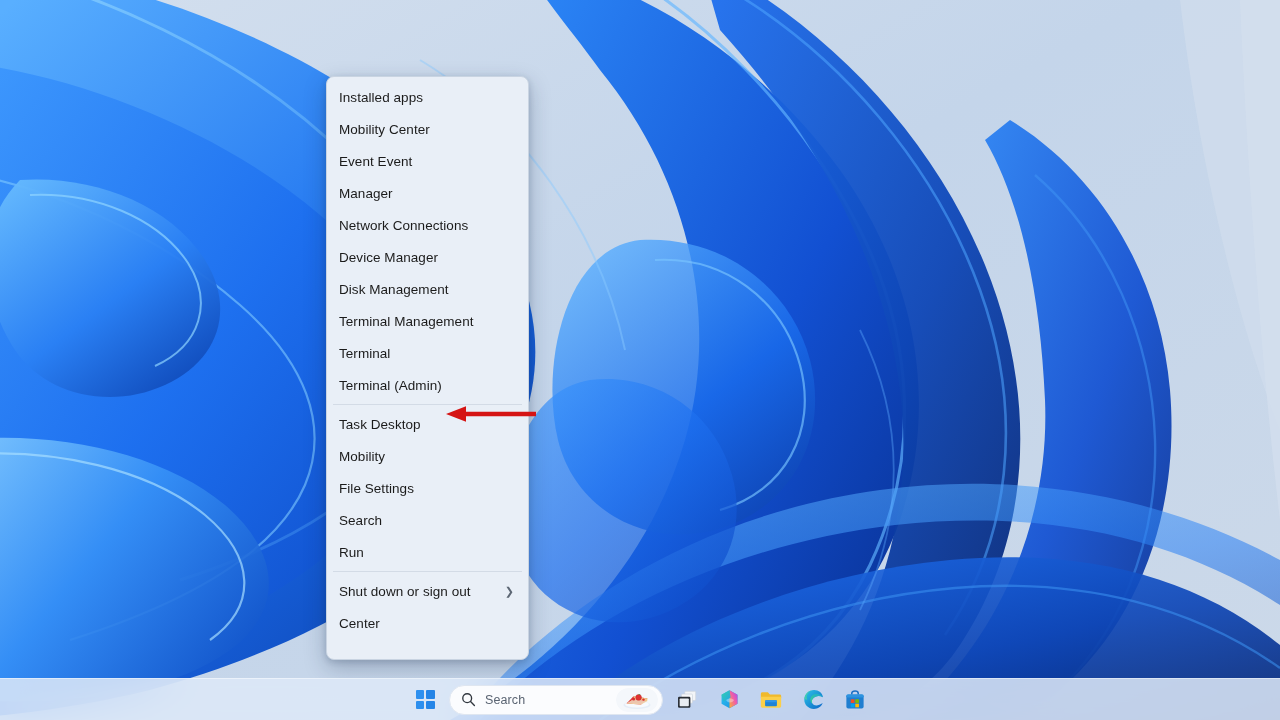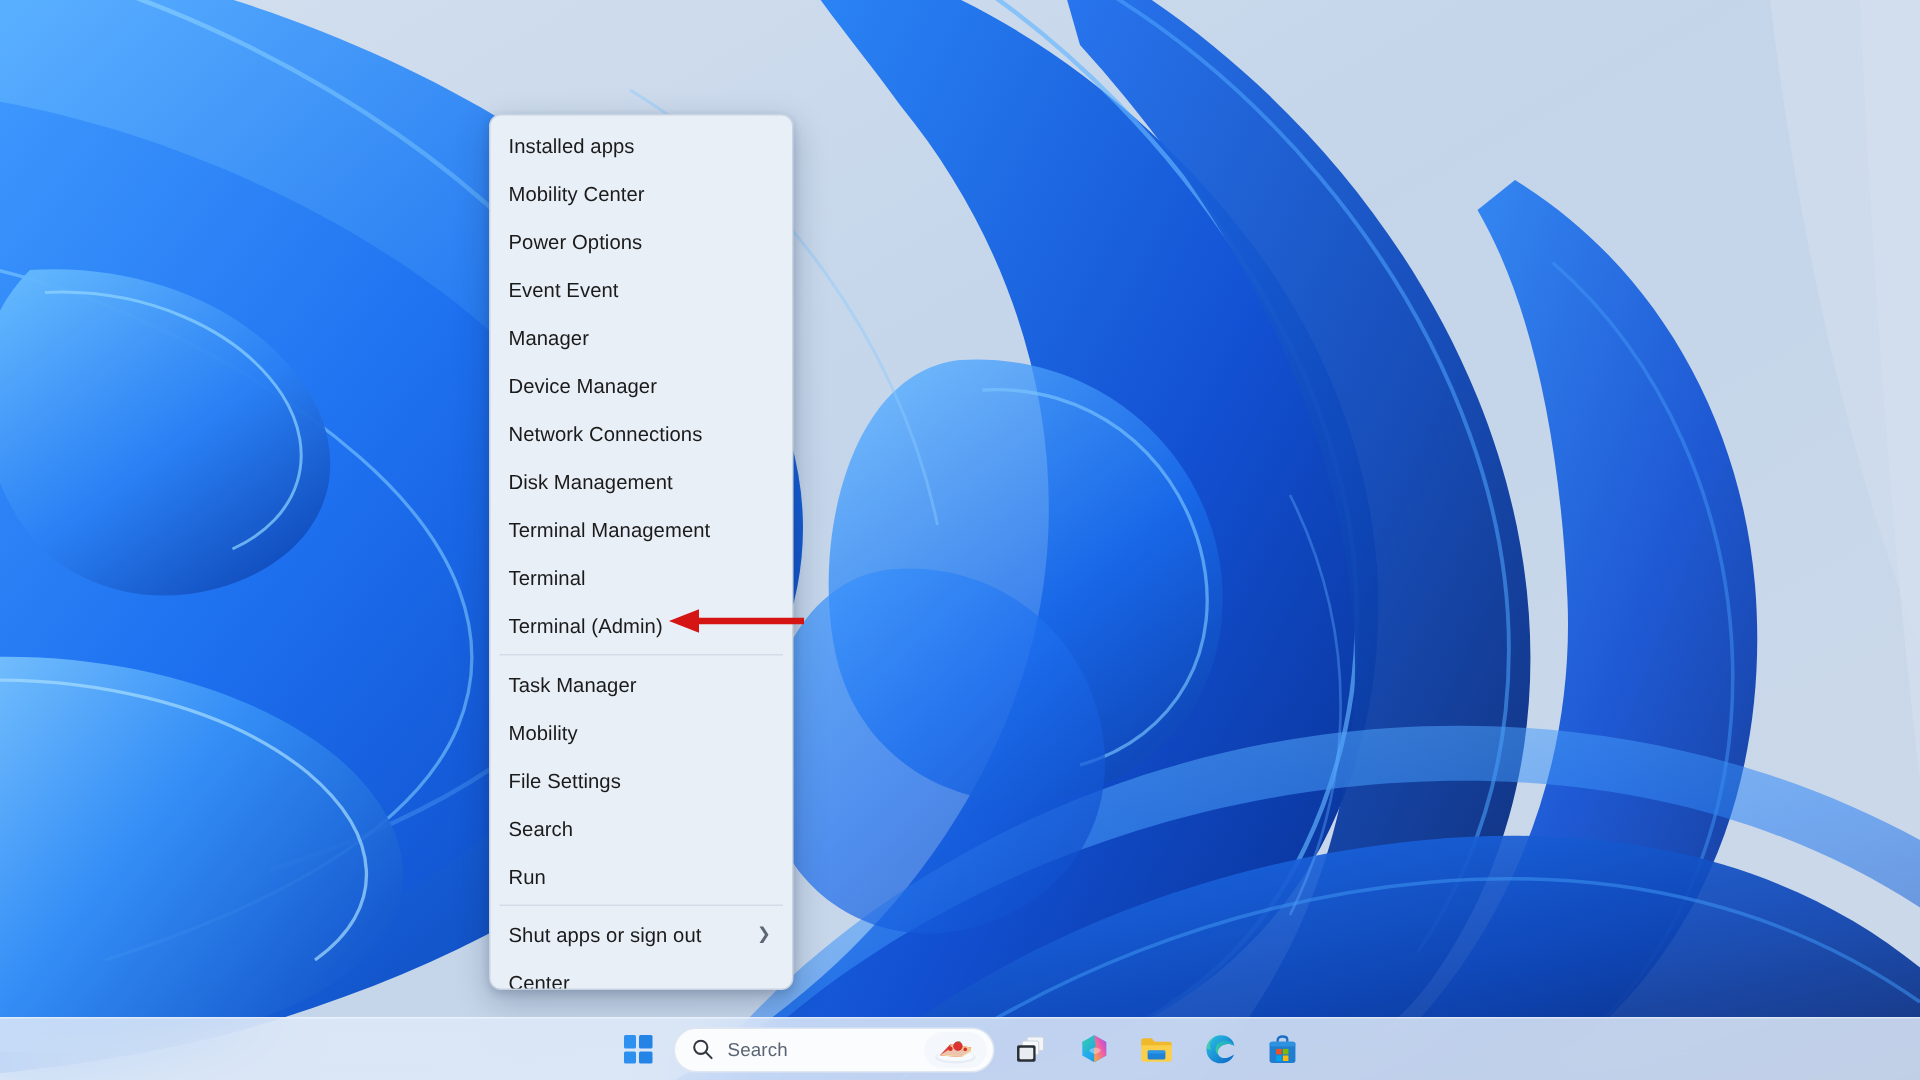--- a/index.html
+++ b/index.html
@@ -240,65 +240,62 @@
 
   <div id="winx-menu">
 
   <div class="menu-item">
         <span class="mi-label">Installed apps</span>
       </div>
       <div class="menu-item">
         <span class="mi-label">Mobility Center</span>
       </div>
       <div class="menu-item">
-        <span class="mi-label">Power Options</span>
-      </div>
-      <div class="menu-item">
         <span class="mi-label">Event Event</span>
       </div>
       <div class="menu-item">
         <span class="mi-label">Manager</span>
       </div>
       <div class="menu-item">
+        <span class="mi-label">Network Connections</span>
+      </div>
+      <div class="menu-item">
         <span class="mi-label">Device Manager</span>
       </div>
       <div class="menu-item">
-        <span class="mi-label">Network Connections</span>
-      </div>
-      <div class="menu-item">
         <span class="mi-label">Disk Management</span>
       </div>
       <div class="menu-item">
         <span class="mi-label">Terminal Management</span>
       </div>
       <div class="menu-item">
         <span class="mi-label">Terminal</span>
       </div>
       <div class="menu-item">
         <span class="mi-label">Terminal (Admin)</span>
       </div>
       <div class="menu-sep"></div>
       <div class="menu-item">
-        <span class="mi-label">Task Manager</span>
+        <span class="mi-label">Task Desktop</span>
       </div>
       <div class="menu-item">
         <span class="mi-label">Mobility</span>
       </div>
       <div class="menu-item">
         <span class="mi-label">File Settings</span>
       </div>
       <div class="menu-item">
         <span class="mi-label">Search</span>
       </div>
       <div class="menu-item">
         <span class="mi-label">Run</span>
       </div>
       <div class="menu-sep"></div>
       <div class="menu-item">
-        <span class="mi-label">Shut apps or sign out</span>
+        <span class="mi-label">Shut down or sign out</span>
         <span class="chev">❯</span>
       </div>
       <div class="menu-item">
         <span class="mi-label">Center</span>
       </div>
     </div>
 
   <div id="annotation-arrow">
     <svg viewBox="0 0 96 24" xmlns="http://www.w3.org/2000/svg">
       <path d="M20,12 L96,12" stroke="#d51414" stroke-width="4.4" stroke-linecap="butt"></path>

